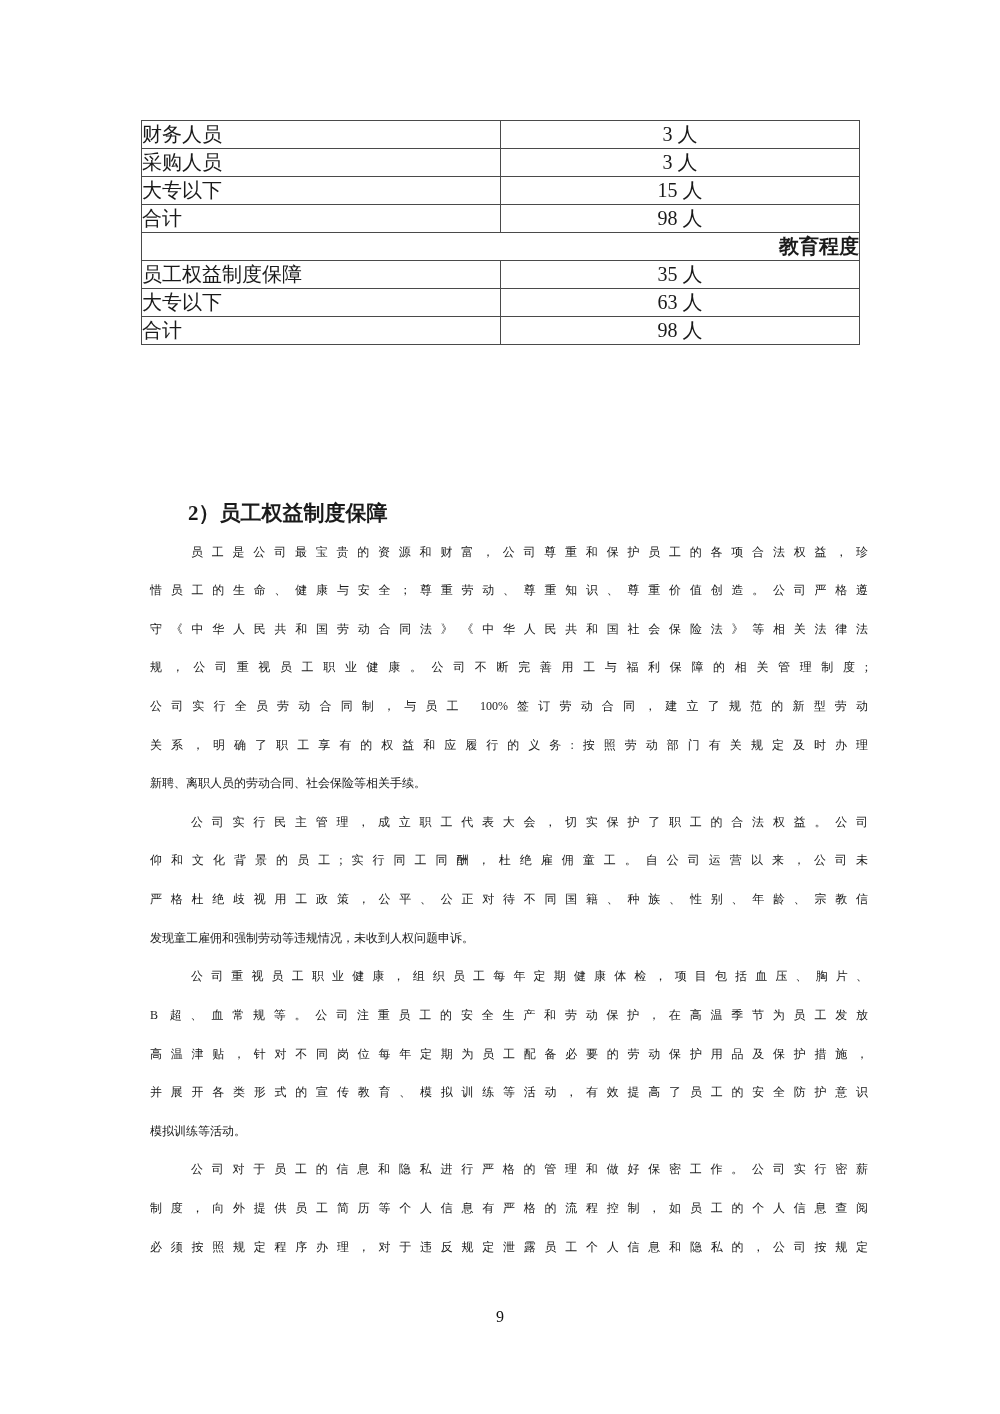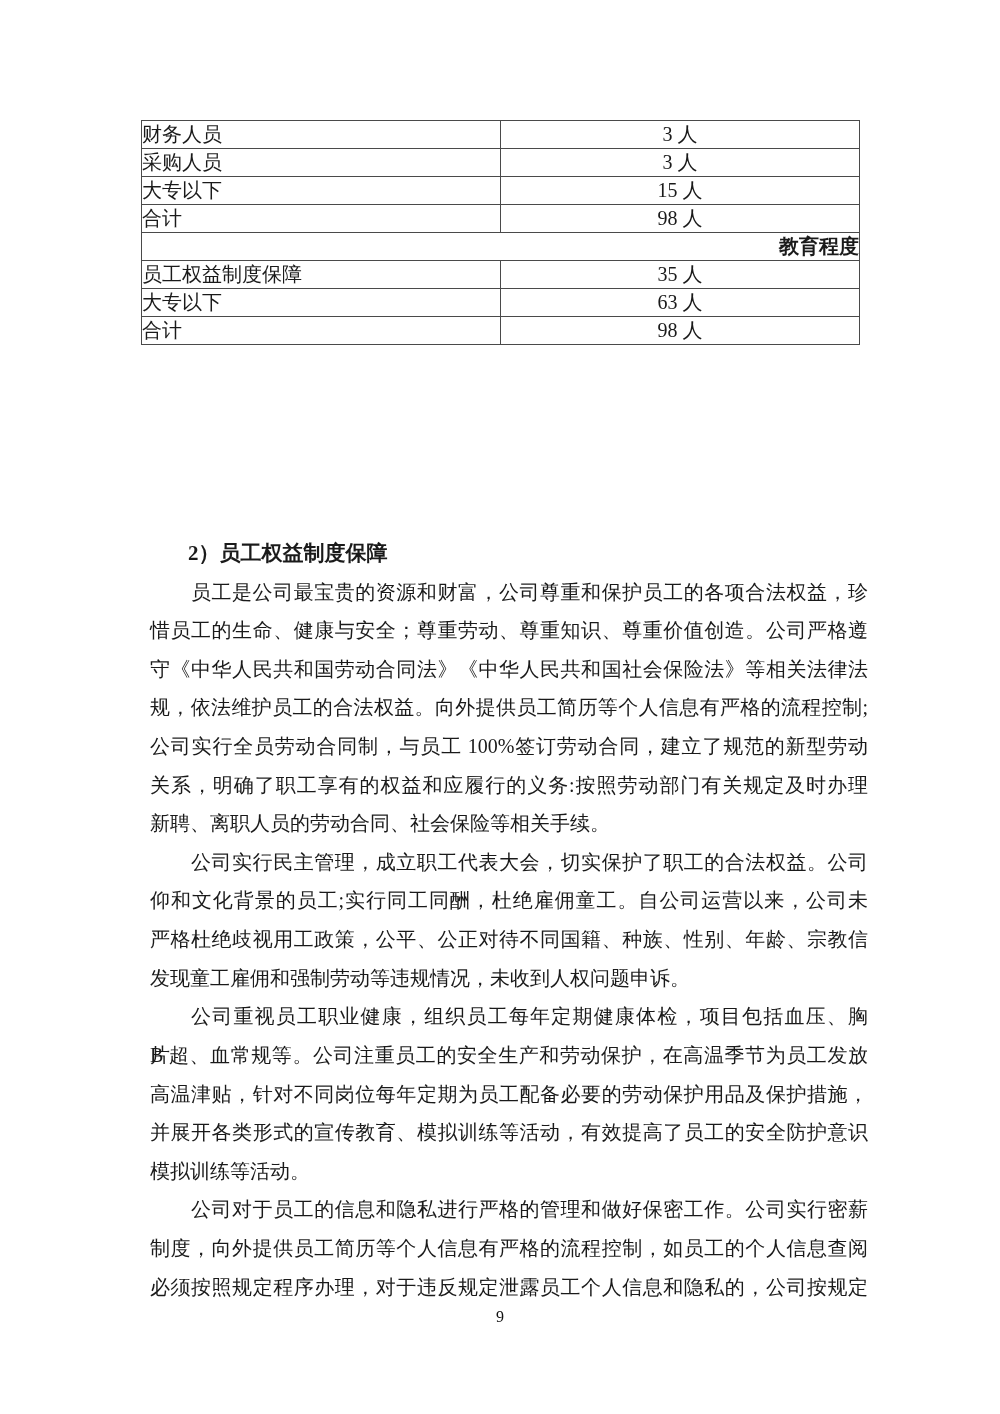--- a/index.html
+++ b/index.html
@@ -36,34 +36,33 @@
   td.cell-label { width: 359px; padding-left: 11px; text-align: left; }
   td.cell-value { width: 359px; text-align: center; }
   td.cell-span-header { text-align: right; font-weight: bold; }
 
   
   .textblock {
     position: absolute;
     left: 150px;
     top: 494px;
     width: 718px;
-    margin-top: 40px;
   }
   .hline {
     height: 38.62px;
     line-height: 38.62px;
     font-size: 21px;
     font-weight: bold;
     text-indent: 38px;
     white-space: nowrap;
   }
   .line {
     height: 38.62px;
     line-height: 38.62px;
-    font-size: 20px;
+    font-size: 12px;
     text-align: justify;
     text-align-last: justify;
     text-justify: inter-character;
   }
   .line.first { text-indent: 41px; }
   .line.end { text-align-last: left; }
 
   
   .page-footer {
     position: absolute;
@@ -115,21 +114,21 @@
       </tr>
     </tbody>
   </table>
 
   <div class="textblock">
     <div class="hline">2）员工权益制度保障</div>
 
     <div class="line first">员工是公司最宝贵的资源和财富，公司尊重和保护员工的各项合法权益，珍</div>
     <div class="line">惜员工的生命、健康与安全；尊重劳动、尊重知识、尊重价值创造。公司严格遵</div>
     <div class="line">守《中华人民共和国劳动合同法》《中华人民共和国社会保险法》等相关法律法</div>
-    <div class="line">规，依法维护员工的合法权益。向外提供员工简历等个人信息有严格的流程控制;</div>
+    <div class="line">规，公司重视员工职业健康。公司不断完善用工与福利保障的相关管理制度;</div>
     <div class="line">公司实行全员劳动合同制，与员工 100%签订劳动合同，建立了规范的新型劳动</div>
     <div class="line">关系，明确了职工享有的权益和应履行的义务:按照劳动部门有关规定及时办理</div>
     <div class="line end">新聘、离职人员的劳动合同、社会保险等相关手续。</div>
 
     <div class="line first">公司实行民主管理，成立职工代表大会，切实保护了职工的合法权益。公司</div>
     <div class="line">仰和文化背景的员工;实行同工同酬，杜绝雇佣童工。自公司运营以来，公司未</div>
     <div class="line">严格杜绝歧视用工政策，公平、公正对待不同国籍、种族、性别、年龄、宗教信</div>
     <div class="line end">发现童工雇佣和强制劳动等违规情况，未收到人权问题申诉。</div>
 
     <div class="line first">公司重视员工职业健康，组织员工每年定期健康体检，项目包括血压、胸片、</div>

